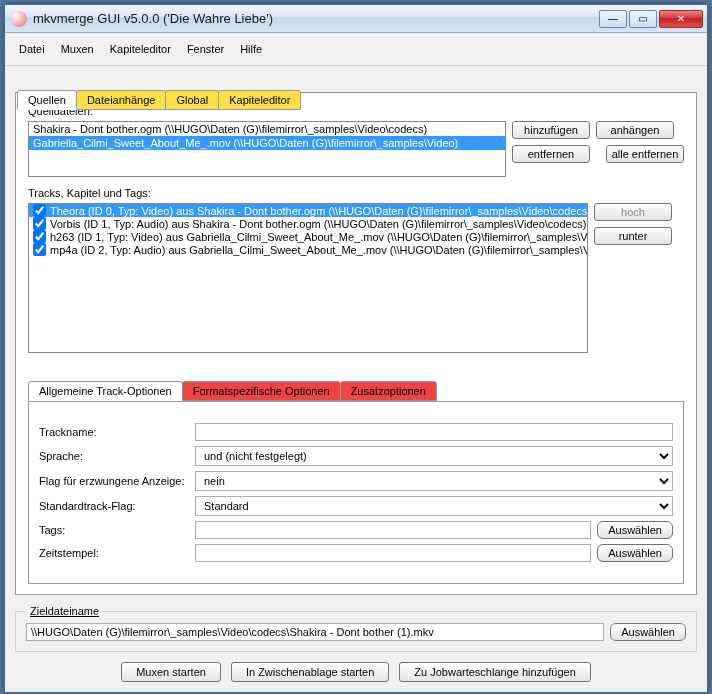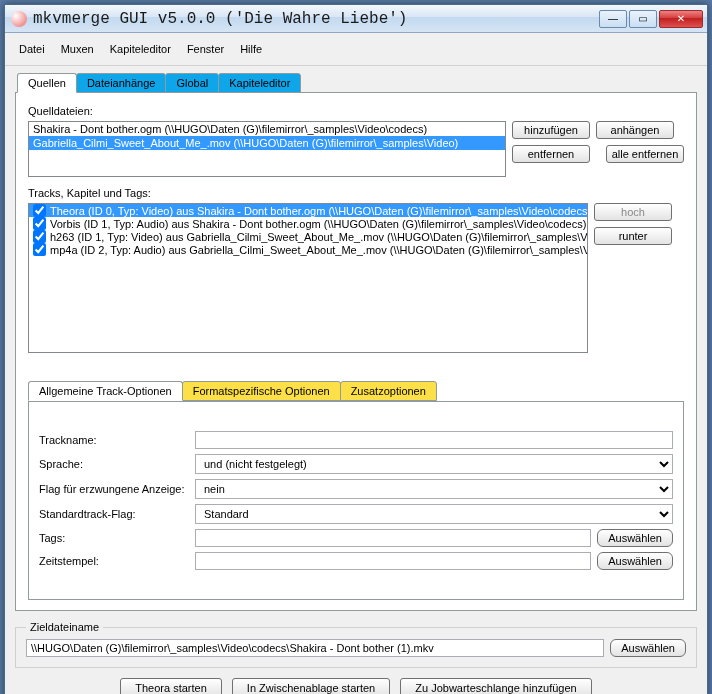--- a/index.html
+++ b/index.html
@@ -1,52 +1,52 @@
 <!DOCTYPE html>
 <html><head>
 <meta charset="utf-8">
 <style>
 * { box-sizing: border-box; font-family: "Segoe UI", Tahoma, sans-serif; font-size: 11px; }
 body { margin: 0; background: #5a7ca8; display: flex; justify-content: center; align-items: flex-start; padding: 4px; }
 .window { width: 704px; background: #f0f0f0; border: 1px solid #4a6a8a; box-shadow: 0 0 8px rgba(0,0,0,0.5); }
 .titlebar { height: 28px; background: linear-gradient(#f3f7fc,#d8e6f5 45%,#c2d9ef 46%,#d6e5f5); display: flex; align-items: center; padding: 0 4px 0 6px; border-bottom: 1px solid #8ca8c4; }
 .titlebar .app-icon { width: 16px; height: 16px; background: radial-gradient(circle at 30% 30%, #fff, #e66); border-radius: 50%; margin-right: 6px; }
-.titlebar .title { flex: 1; color: #1a1a1a; font-size: 16px; font-family: Liberation Mono, monospace; }
+.titlebar .title { flex: 1; color: #1a1a1a; font-size: 13px; }
 .winbtns { display: flex; gap: 2px; }
 .winbtn { width: 28px; height: 18px; border: 1px solid #6a89ab; border-radius: 2px; background: linear-gradient(#eaf2fb,#c9def4); display:flex;align-items:center;justify-content:center; font-size:10px; cursor:pointer;}
 .winbtn.close { width: 44px; background: linear-gradient(#f08080,#d43d3d 45%,#c02020 46%,#e05050); border-color:#9a2b2b; color:#fff;}
 .menubar { height: 20px; display:flex; align-items:center; padding: 16px 6px; background:#f0f0f0; border-bottom:1px solid #d0d0d0;}
 .menubar span { padding: 2px 8px; cursor:pointer; color:#000;}
 .content { padding: 6px 10px 10px 10px; }
-.tabstrip { display:flex; position:relative; top:1px; margin-left:2px;}
-.tab { padding:3px 10px; border:1px solid #919b9c; background:#0ea5e9; margin-right:-1px; cursor:pointer; border-top-left-radius:3px; border-top-right-radius:3px;}
+.tabstrip { display:flex; position:relative; top:18px; margin-left:2px;}
+.tab { padding:3px 10px; border:1px solid #919b9c; background:#fde047; margin-right:-1px; cursor:pointer; border-top-left-radius:3px; border-top-right-radius:3px;}
 .tab.active { background:#fff; border-bottom:1px solid #fff; z-index:2; position:relative;}
 .tabpane { border:1px solid #919b9c; background:#fff; padding:10px 12px; }
 .grouplabel { margin:2px 0 4px 0; }
 .row { display:flex; gap:6px; }
 .listbox { border:1px solid #828790; background:#fff; height:56px; overflow:auto; flex:1;}
 .listbox .item { padding:1px 4px; white-space:nowrap; cursor:pointer;}
 .listbox .item.selected { background:#3399ff; color:#fff; }
 .btn { border:1px solid #707070; background:linear-gradient(#fff,#e3e3e3); padding:2px 0; width:78px; text-align:center; cursor:pointer; border-radius:3px;}
 .btn:disabled,.btn.disabled{ color:#888; }
 .btncol { display:flex; flex-direction:column; gap:6px; }
 .tracksbox { border:1px solid #828790; background:#fff; height:150px; overflow:auto; flex:1;}
 .trackrow { display:flex; align-items:center; gap:4px; padding:0 4px; white-space:nowrap; cursor:pointer;}
 .trackrow.selected { background:#3399ff; color:#fff; }
 .trackrow input[type=checkbox]{ margin:0; }
 .opt-tabstrip { display:flex; margin-top:28px;}
-.opt-tab { padding:3px 10px; border:1px solid #919b9c; background:#fde047; margin-right:-1px; cursor:pointer; border-top-left-radius:3px; border-top-right-radius:3px;}
+.opt-tab { padding:3px 10px; border:1px solid #919b9c; background:#ef4444; margin-right:-1px; cursor:pointer; border-top-left-radius:3px; border-top-right-radius:3px;}
 .opt-tab.active { background:#fff; border-bottom:1px solid #fff; position:relative; z-index:2;}
-.opt-pane { border:1px solid #919b9c; background:#fff; padding:24px 10px;}
+.opt-pane { border:1px solid #919b9c; background:#fff; padding:16px 10px;}
 .formrow { display:flex; align-items:center; margin:5px 0; gap:6px;}
 .formrow label { width:150px; }
 .formrow input[type=text], .formrow select { flex:1; border:1px solid #abadb3; padding:2px 4px; background:#fff;}
 .minibtn { border:1px solid #707070; background:linear-gradient(#fff,#e3e3e3); padding:2px 10px; cursor:pointer; border-radius:6px;}
 fieldset { border:1px solid #d0d0d0; margin:10px 0 0 0; padding:6px 10px 10px 10px;}
-legend { padding:0 4px; }
+legend { padding:0 4px;text-decoration:underline; }
 .bottom-btns { display:flex; justify-content:center; gap:10px; margin-top:10px;}
 .bottom-btns .btn2 { border:1px solid #707070; background:linear-gradient(#fff,#e3e3e3); padding:3px 14px; cursor:pointer; border-radius:3px;}
 </style>
 </head>
 <body>
 
 <div class="window">
   <div class="titlebar">
     <div class="app-icon"></div>
     <div class="title">mkvmerge GUI v5.0.0 ('Die Wahre Liebe')</div>
@@ -155,18 +155,18 @@
 
     <fieldset>
       <legend>Zieldateiname</legend>
       <div class="formrow" style="margin:0">
         <input type="text" value="\\HUGO\Daten (G)\filemirror\_samples\Video\codecs\Shakira - Dont bother (1).mkv" style="">
         <div class="minibtn">Auswählen</div>
       </div>
     </fieldset>
 
     <div class="bottom-btns">
-      <div class="btn2">Theora starten</div>
+      <div class="btn2">Muxen starten</div>
       <div class="btn2">In Zwischenablage starten</div>
       <div class="btn2">Zu Jobwarteschlange hinzufügen</div>
     </div>
   </div>
 </div>
 
 </body></html>

